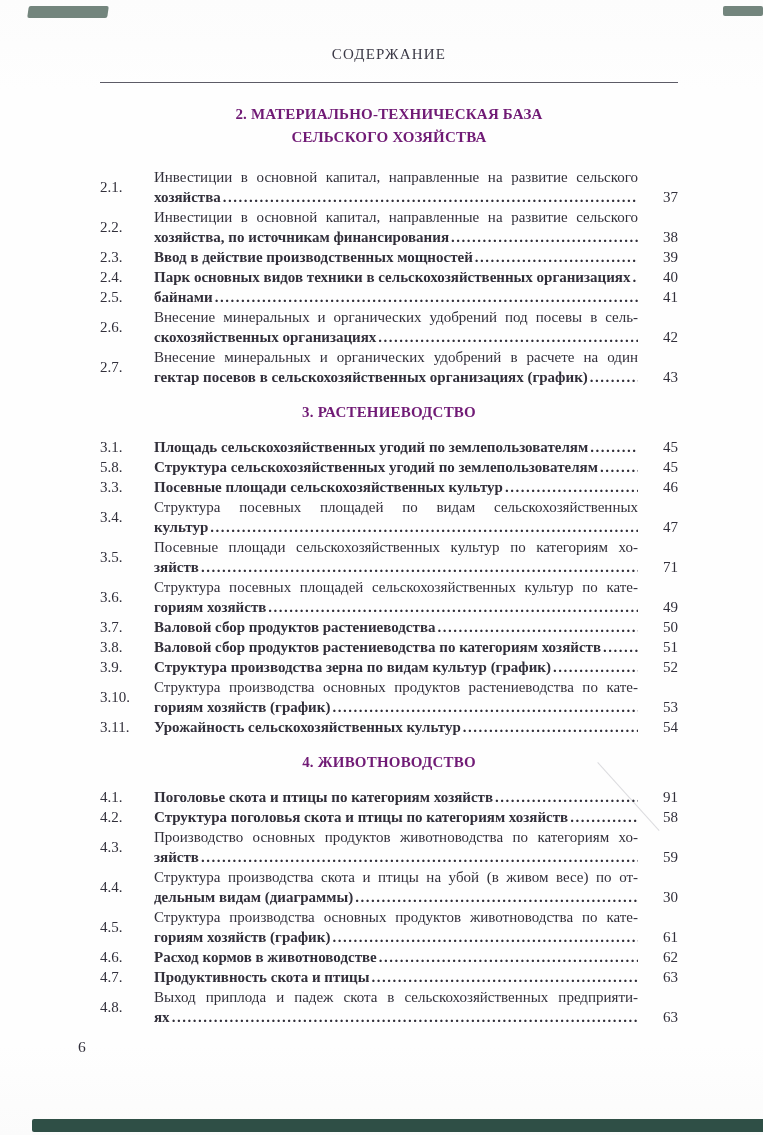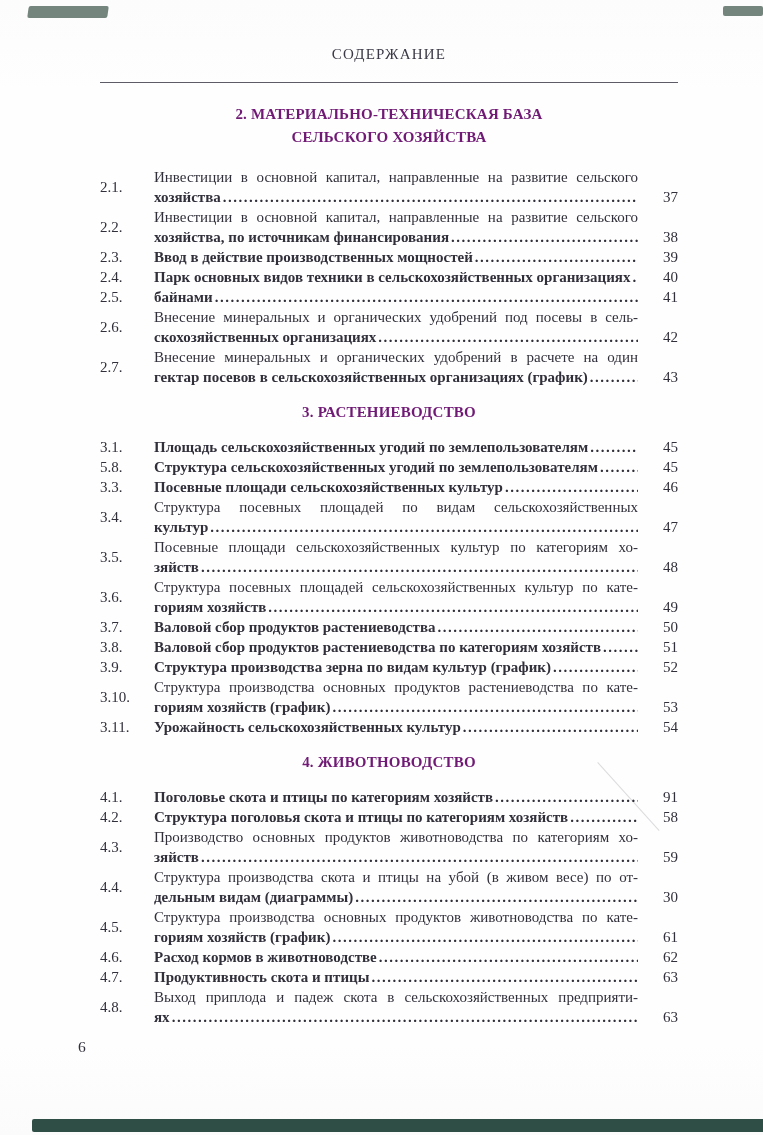--- a/index.html
+++ b/index.html
@@ -191,21 +191,21 @@
       </div>
       <div class="entry">
         <div class="num">3.5.</div>
         <div class="titles">
           <div class="jline">Посевные площади сельскохозяйственных культур по категориям хо-</div>
           <div class="lline">
             <span class="txt">зяйств</span>
             <span class="leader">........................................................................................................................................................................................................</span>
           </div>
         </div>
-        <div class="page-col">48</div>
+        <div class="page-col">71</div>
       </div>
       <div class="entry">
         <div class="num">3.6.</div>
         <div class="titles">
           <div class="jline">Структура посевных площадей сельскохозяйственных культур по кате-</div>
           <div class="lline">
             <span class="txt">гориям хозяйств</span>
             <span class="leader">........................................................................................................................................................................................................</span>
           </div>
         </div>

